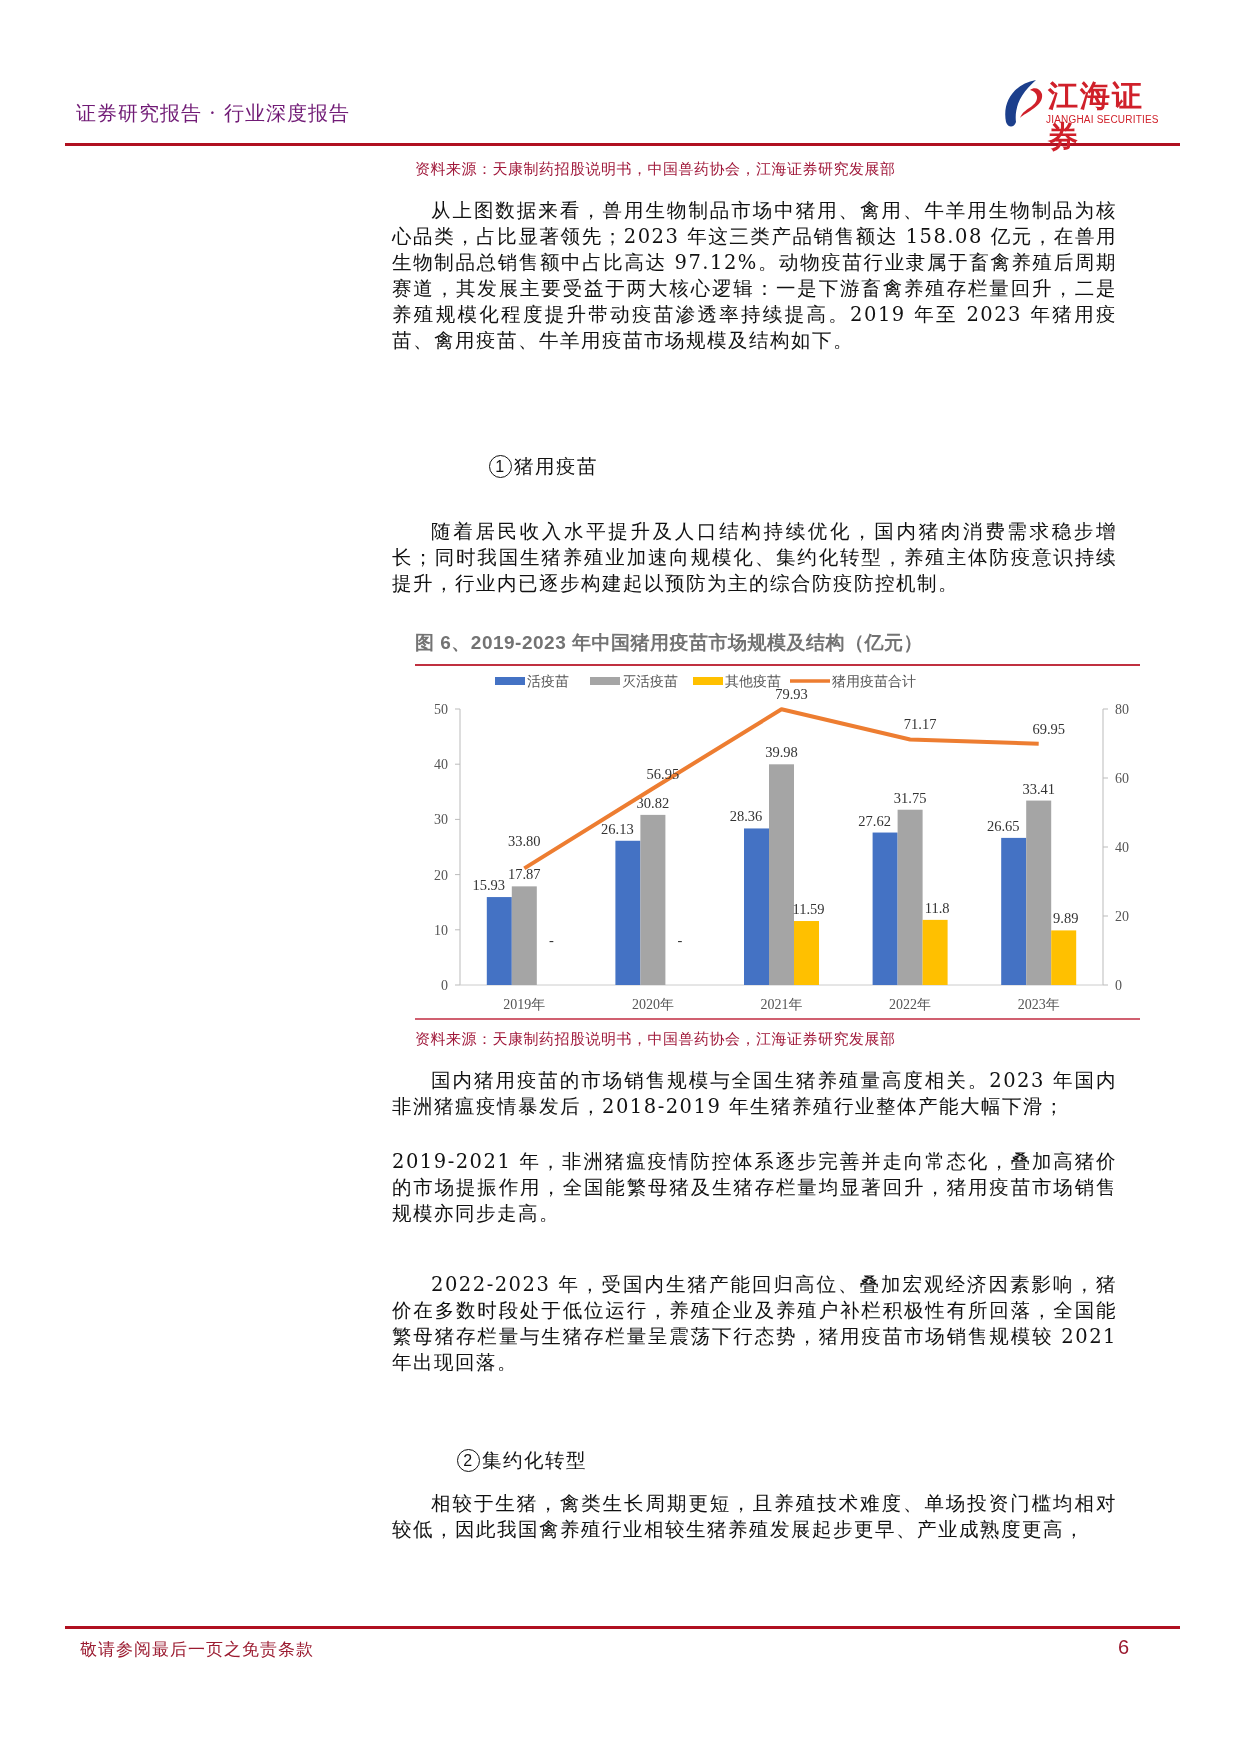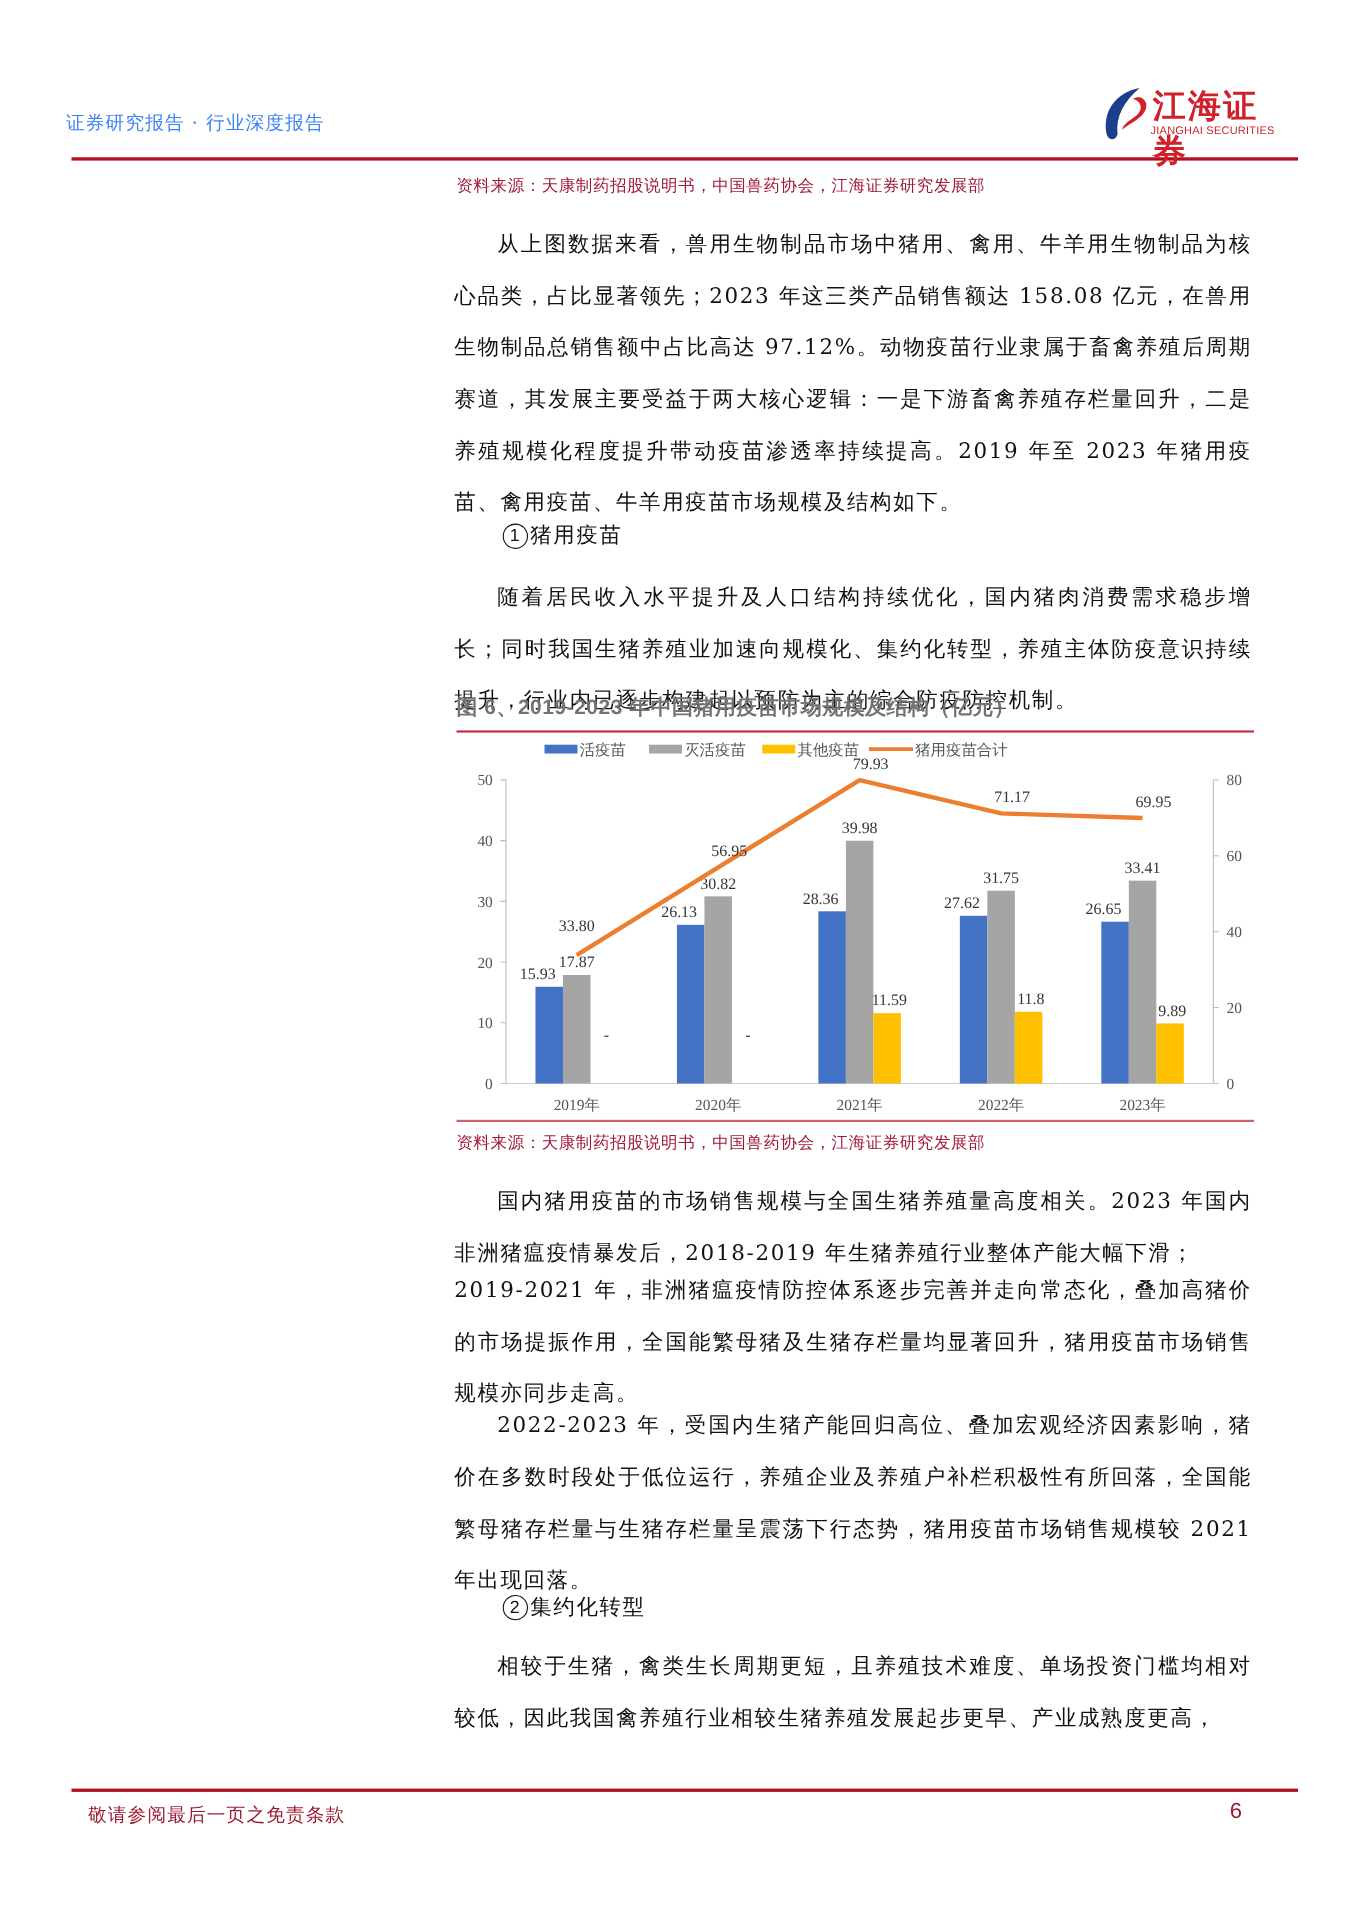--- a/index.html
+++ b/index.html
@@ -1,25 +1,25 @@
 <!DOCTYPE html>
 <html><head>
 <meta charset="utf-8">
 <style>
   html, body { margin: 0; padding: 0; background: #ffffff; }
   body { width: 1241px; height: 1754px; position: relative; overflow: hidden;
          font-family: "DejaVu Serif", "Liberation Serif", serif; color: #111; }
   .abs { position: absolute; }
-  .hdr-text { left: 60px; top: 100px; font-size: 17px; color: #3b82f6; letter-spacing: 1px; }
+  .hdr-text { left: 76px; top: 100px; font-size: 20px; color: #701a75; letter-spacing: 1px; }
   .hdr-rule { left: 65px; top: 143px; width: 1115px; height: 3px; background: #b01020; }
   .logo { left: 1000px; top: 76px; width: 170px; height: 54px; }
   .logo-cn { position: absolute; left: 48px; top: 0px; font-size: 30px; font-weight: bold; color: #d0202a; letter-spacing: 2px; font-family: "DejaVu Serif", serif; }
   .logo-en { position: absolute; left: 46px; top: 38px; font-size: 10px; color: #d0202a; font-family: "Liberation Sans", sans-serif; letter-spacing: 0.2px; }
   .source { left: 415px; font-size: 15px; color: #a0183a; letter-spacing: 0.5px; }
-  .para { left: 413px; width: 725px; font-size: 19.5px; line-height: 47px; letter-spacing: 1.5px; text-align: justify; }
+  .para { left: 392px; width: 725px; font-size: 19.5px; line-height: 26px; letter-spacing: 1.5px; text-align: justify; }
   .para p { margin: 0; text-indent: 2em; }
   .subhead { left: 457px; font-size: 19.5px; letter-spacing: 1.5px; }
   .circ { display: inline-block; width: 21px; height: 21px; border: 1.5px solid #111; border-radius: 50%; text-align: center; line-height: 21px; font-size: 16px; font-family: "Liberation Sans", sans-serif; margin-right: 2px; vertical-align: 1px; }
   .fig-title { left: 415px; top: 630px; font-size: 19px; color: #737373; font-weight: bold; font-family: "Liberation Sans", sans-serif; letter-spacing: 0.5px; }
   .fig-rule { left: 415px; top: 664px; width: 725px; height: 1.5px; background: #c03040; }
   .fig-rule-bottom { left: 415px; top: 1018px; width: 725px; height: 1.5px; background: #d06070; }
   .chart-frame { left: 415px; top: 666px; width: 725px; height: 252px; }
   .axis-lbl { font-family: "Liberation Serif", serif; font-size: 14px; color: #555; }
   .data-lbl { font-family: "Liberation Serif", serif; font-size: 14.5px; fill: #333; }
   .footer-rule { left: 65px; top: 1626px; width: 1115px; height: 3px; background: #b01020; }
@@ -39,21 +39,21 @@
   <div class="logo-cn">江海证券</div>
   <div class="logo-en">JIANGHAI SECURITIES</div>
 </div>
 
 <div class="abs source" style="top:160px;">资料来源：天康制药招股说明书，中国兽药协会，江海证券研究发展部</div>
 
 <div class="abs para" style="top:198px;">
   <p>从上图数据来看，兽用生物制品市场中猪用、禽用、牛羊用生物制品为核心品类，占比显著领先；2023 年这三类产品销售额达 158.08 亿元，在兽用生物制品总销售额中占比高达 97.12%。动物疫苗行业隶属于畜禽养殖后周期赛道，其发展主要受益于两大核心逻辑：一是下游畜禽养殖存栏量回升，二是养殖规模化程度提升带动疫苗渗透率持续提高。2019 年至 2023 年猪用疫苗、禽用疫苗、牛羊用疫苗市场规模及结构如下。</p>
 </div>
 
-<div class="abs subhead" style="top:473px;">
+<div class="abs subhead" style="top:453px;margin-left:32px;">
   <span class="circ">1</span><span>猪用疫苗</span>
 </div>
 
 <div class="abs para" style="top:497px;margin-top:22px;">
   <p>随着居民收入水平提升及人口结构持续优化，国内猪肉消费需求稳步增长；同时我国生猪养殖业加速向规模化、集约化转型，养殖主体防疫意识持续提升，行业内已逐步构建起以预防为主的综合防疫防控机制。</p>
 </div>
 
 <div class="abs fig-title">图 6、2019-2023 年中国猪用疫苗市场规模及结构（亿元）</div>
 <div class="abs fig-rule"></div>
 

